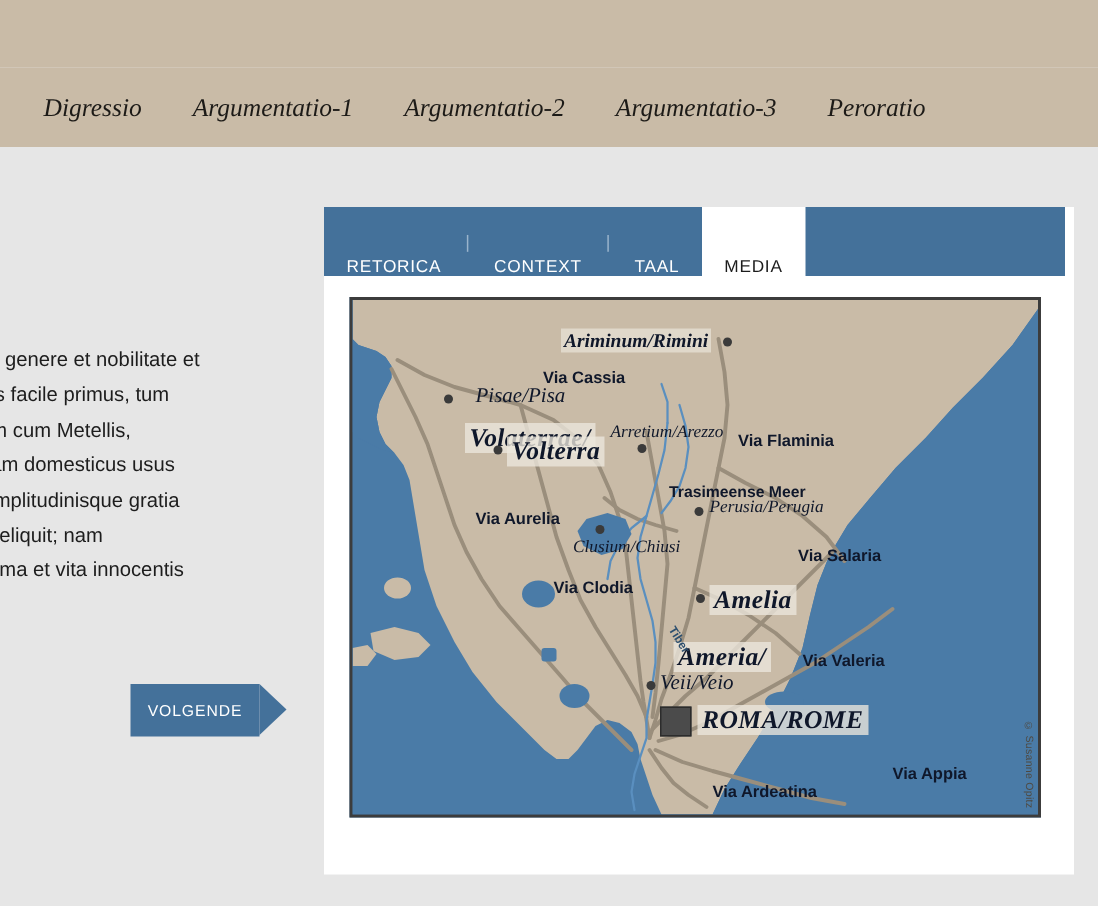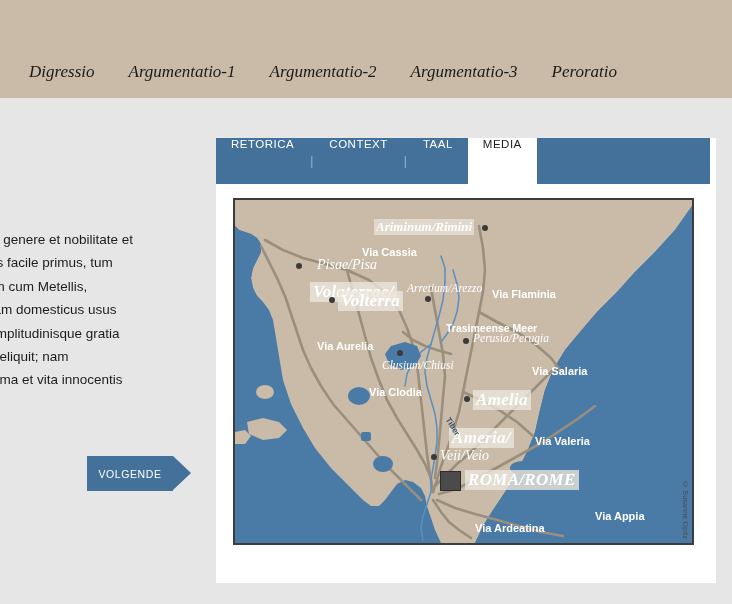--- a/index.html
+++ b/index.html
@@ -91,21 +91,21 @@
     background: #ffffff;
   }
 
   
   .subtabs {
     position: absolute; left: 0; top: 0; width: 494px; height: 46px;
     background: #44719a;
     display: flex; align-items: stretch;
   }
   .subtab {
-    display: flex; align-items: flex-start;
+    display: flex; align-items: flex-end;
     padding: 0 15px;
     font-size: 11.5px; letter-spacing: .5px;
     color: #ffffff;
     cursor: pointer;
     font-family: "Liberation Sans", sans-serif;
   }
   .subtab.active {
     background: #ffffff; color: #1c1c1c;
   }
   .subtab-sep {
@@ -122,21 +122,21 @@
     width: 461px; height: 347px;
     border: 2px solid #3c3c3c;
     background: #4a7ba7;
     overflow: hidden;
   }
   .map svg { display: block; width: 100%; height: 100%; }
 
   .mlabel {
     position: absolute;
     font-family: "Liberation Sans", sans-serif;
-    color: #ffffff;
+    color: #0f172a;
     white-space: nowrap;
     pointer-events: none;
   }
   .mlabel.road {
     font-weight: bold; font-size: 11px;
   }
   .mlabel.city {
     font-family: "Liberation Serif", serif;
     font-style: italic; font-size: 11.5px;
   }

